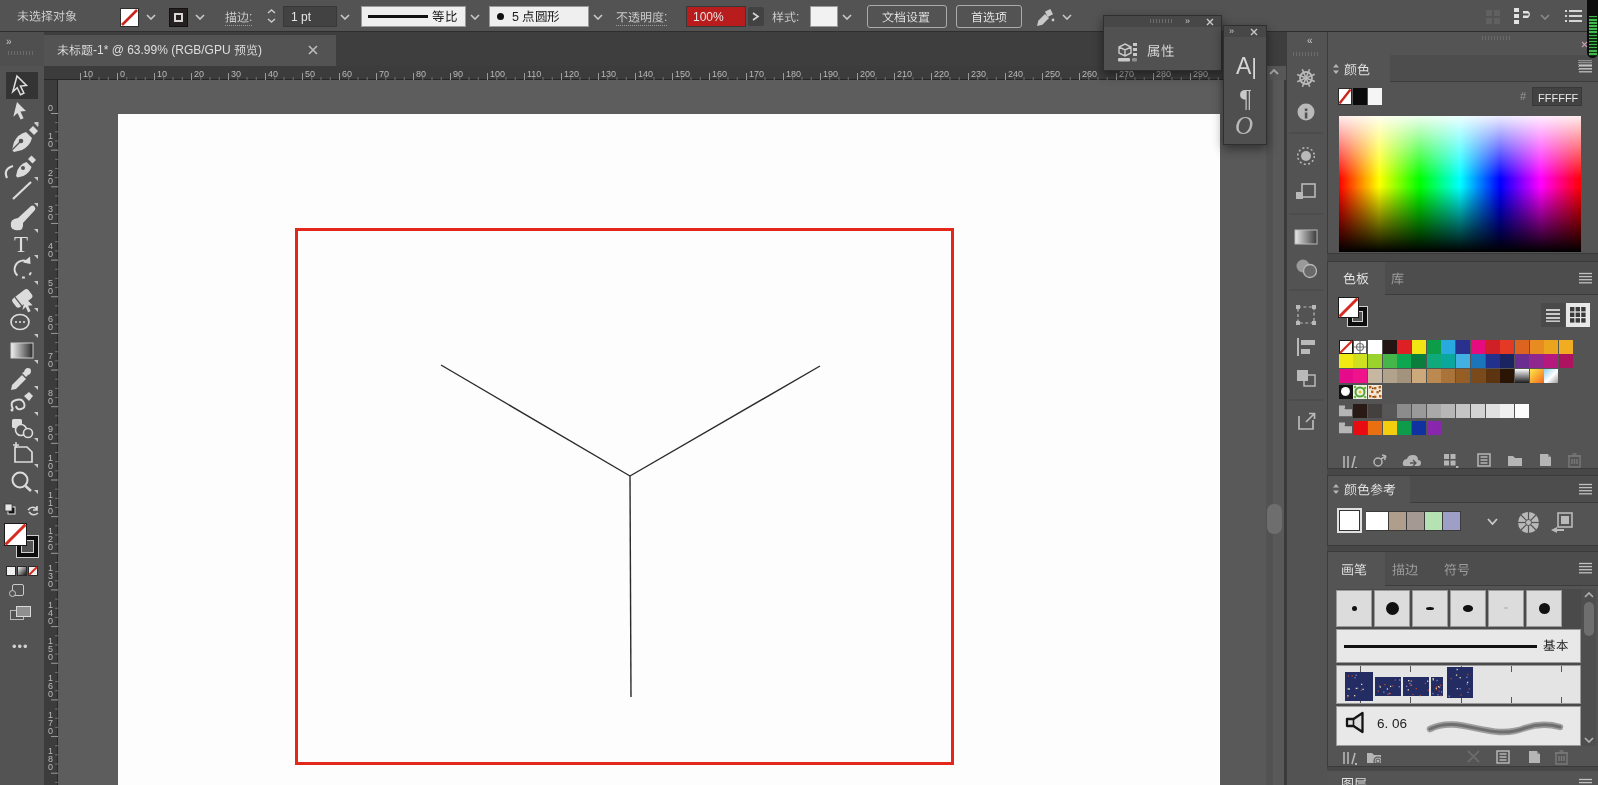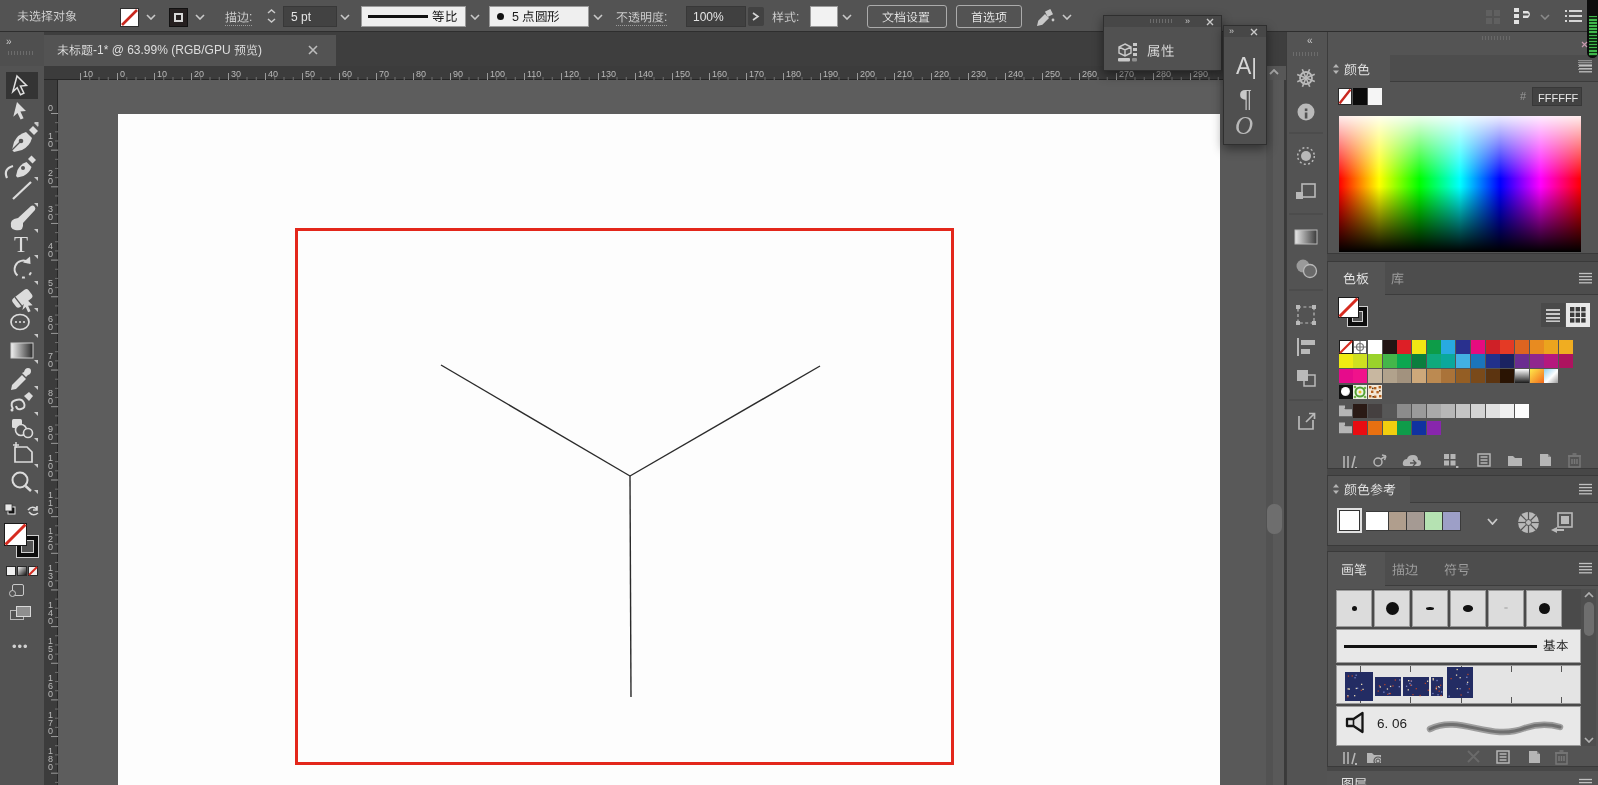--- a/index.html
+++ b/index.html
@@ -577,21 +577,21 @@
       </svg><svg class="cj" style="width:12px;height:12px;fill:#cfcfcf;vertical-align:-1.56px" aria-hidden="true">
         <use href="#u8fb9" xlink:href="#u8fb9"></use>
       </svg>:</div>
 <svg style="left:267px;top:9px" width="9" height="5">
       <polyline points="1,4 4.5,1 8,4" fill="none" stroke="#c9c9c9" stroke-width="1.5"></polyline>
     </svg>
 <svg style="left:267px;top:18px" width="9" height="5">
       <polyline points="1,1 4.5,4 8,1" fill="none" stroke="#c9c9c9" stroke-width="1.5"></polyline>
     </svg>
 <div style="left:283px;top:6px;width:54px;height:21px;background:#424242;border:1px solid #383838">
-      <span style="position:absolute;left:7px;top:3px;font-size:12px;color:#e5e5e5">5 pt</span>
+      <span style="position:absolute;left:7px;top:3px;font-size:12px;color:#e5e5e5">1 pt</span>
     </div>
 <svg style="left:340px;top:14px" width="10" height="6">
       <polyline points="1,1 5,5 9,1" fill="none" stroke="#c9c9c9" stroke-width="1.6"></polyline>
     </svg>
 <div style="left:361px;top:6px;width:105px;height:21px;background:#efefef;border:1px solid #9a9a9a"></div>
 <div style="left:368px;top:15px;width:60px;height:2.6px;background:#111"></div>
 <div style="left:432px;top:9.5px;font-size:12.5px;color:#1a1a1a;line-height:14.75px;white-space:nowrap;"><svg class="cj" style="width:12.5px;height:12.5px;fill:#1a1a1a;vertical-align:-1.625px" aria-hidden="true">
         <use href="#u7b49" xlink:href="#u7b49"></use>
       </svg><svg class="cj" style="width:12.5px;height:12.5px;fill:#1a1a1a;vertical-align:-1.625px" aria-hidden="true">
         <use href="#u6bd4" xlink:href="#u6bd4"></use>
@@ -613,21 +613,21 @@
     </svg>
 <div style="left:616px;top:10px;font-size:12px;color:#cfcfcf;line-height:14.16px;white-space:nowrap;border-bottom:1px dotted #9a9a9a;padding-bottom:1px"><svg class="cj" style="width:12px;height:12px;fill:#cfcfcf;vertical-align:-1.56px" aria-hidden="true">
         <use href="#u4e0d" xlink:href="#u4e0d"></use>
       </svg><svg class="cj" style="width:12px;height:12px;fill:#cfcfcf;vertical-align:-1.56px" aria-hidden="true">
         <use href="#u900f" xlink:href="#u900f"></use>
       </svg><svg class="cj" style="width:12px;height:12px;fill:#cfcfcf;vertical-align:-1.56px" aria-hidden="true">
         <use href="#u660e" xlink:href="#u660e"></use>
       </svg><svg class="cj" style="width:12px;height:12px;fill:#cfcfcf;vertical-align:-1.56px" aria-hidden="true">
         <use href="#u5ea6" xlink:href="#u5ea6"></use>
       </svg>:</div>
-<div style="left:686px;top:6px;width:60px;height:21px;background:#404040;border:1px solid #383838">
+<div style="left:686px;top:6px;width:60px;height:21px;background:#b91c1c;border:1px solid #383838">
       <span style="position:absolute;left:6px;top:3px;font-size:12px;color:#e5e5e5">100%</span>
     </div>
 <div style="left:748px;top:7px;width:16px;height:19px;background:#424242;border-radius:2px">
       <svg style="left:4px;top:5px" width="8" height="10">
         <polyline points="1,1 6,4.5 1,8" fill="none" stroke="#d5d5d5" stroke-width="1.6"></polyline>
       </svg>
     </div>
 <div style="left:772px;top:10px;font-size:12px;color:#cfcfcf;line-height:14.16px;white-space:nowrap;"><svg class="cj" style="width:12px;height:12px;fill:#cfcfcf;vertical-align:-1.56px" aria-hidden="true">
         <use href="#u6837" xlink:href="#u6837"></use>
       </svg><svg class="cj" style="width:12px;height:12px;fill:#cfcfcf;vertical-align:-1.56px" aria-hidden="true">

